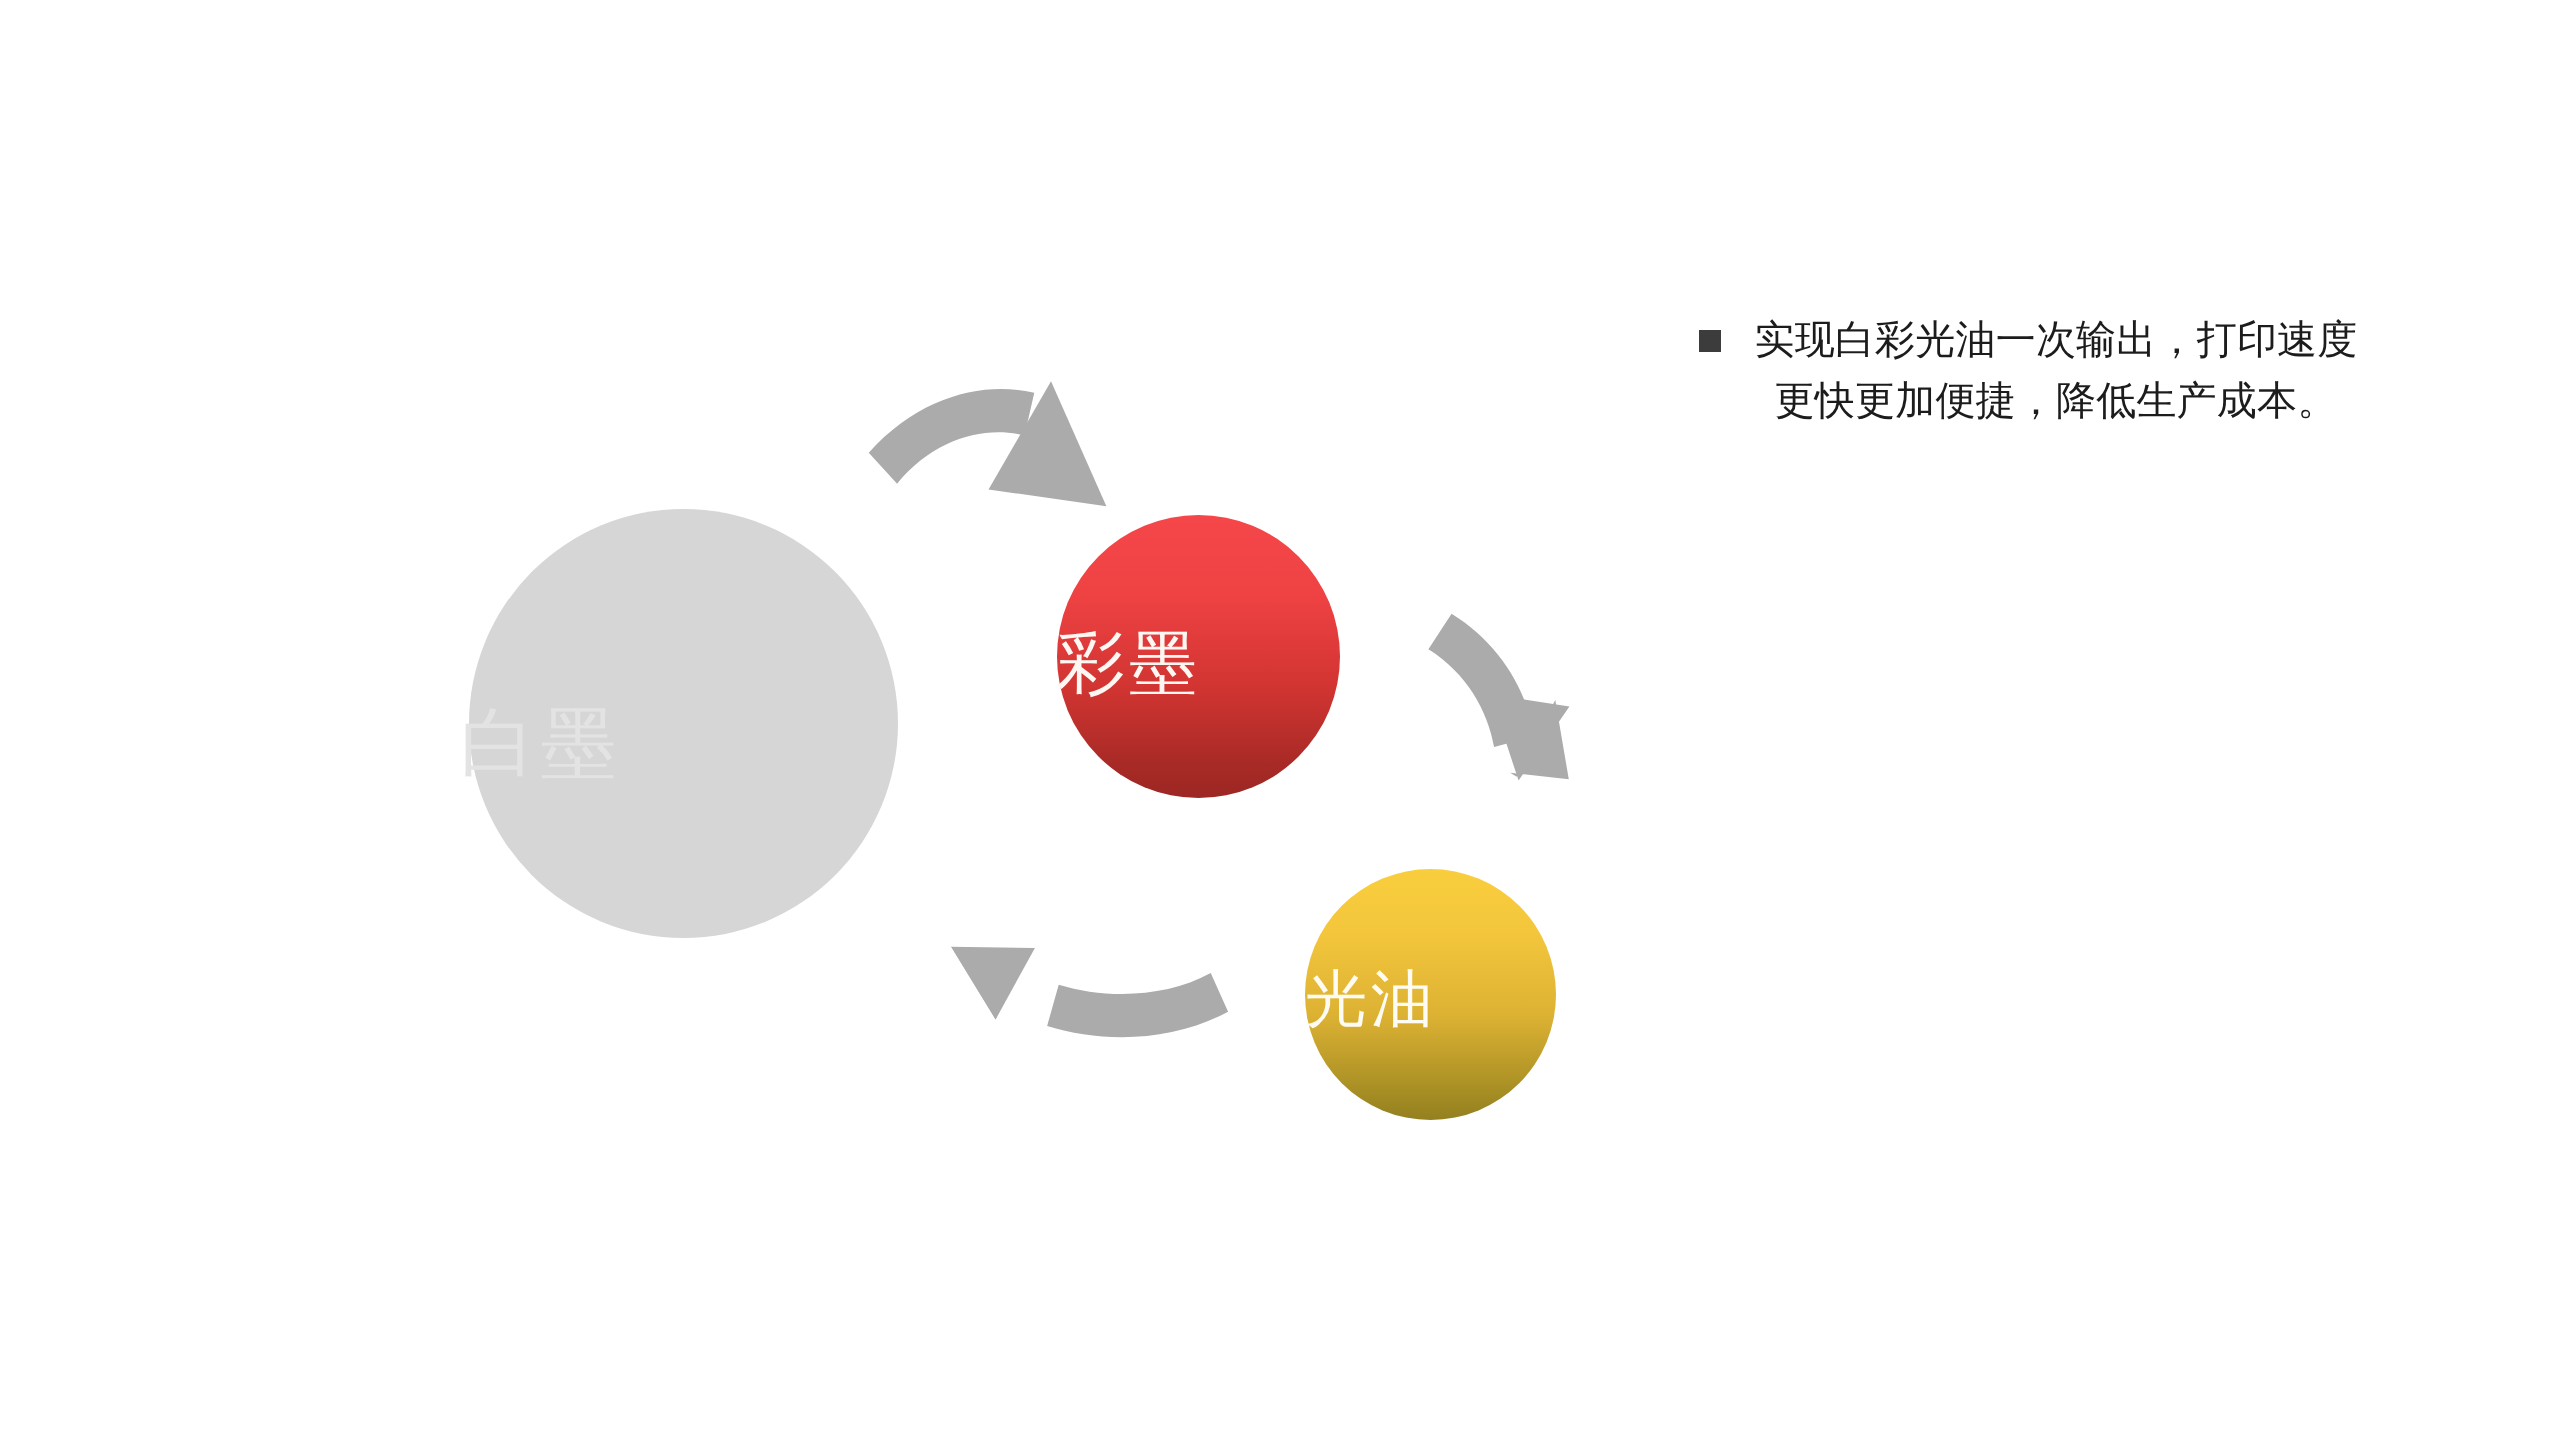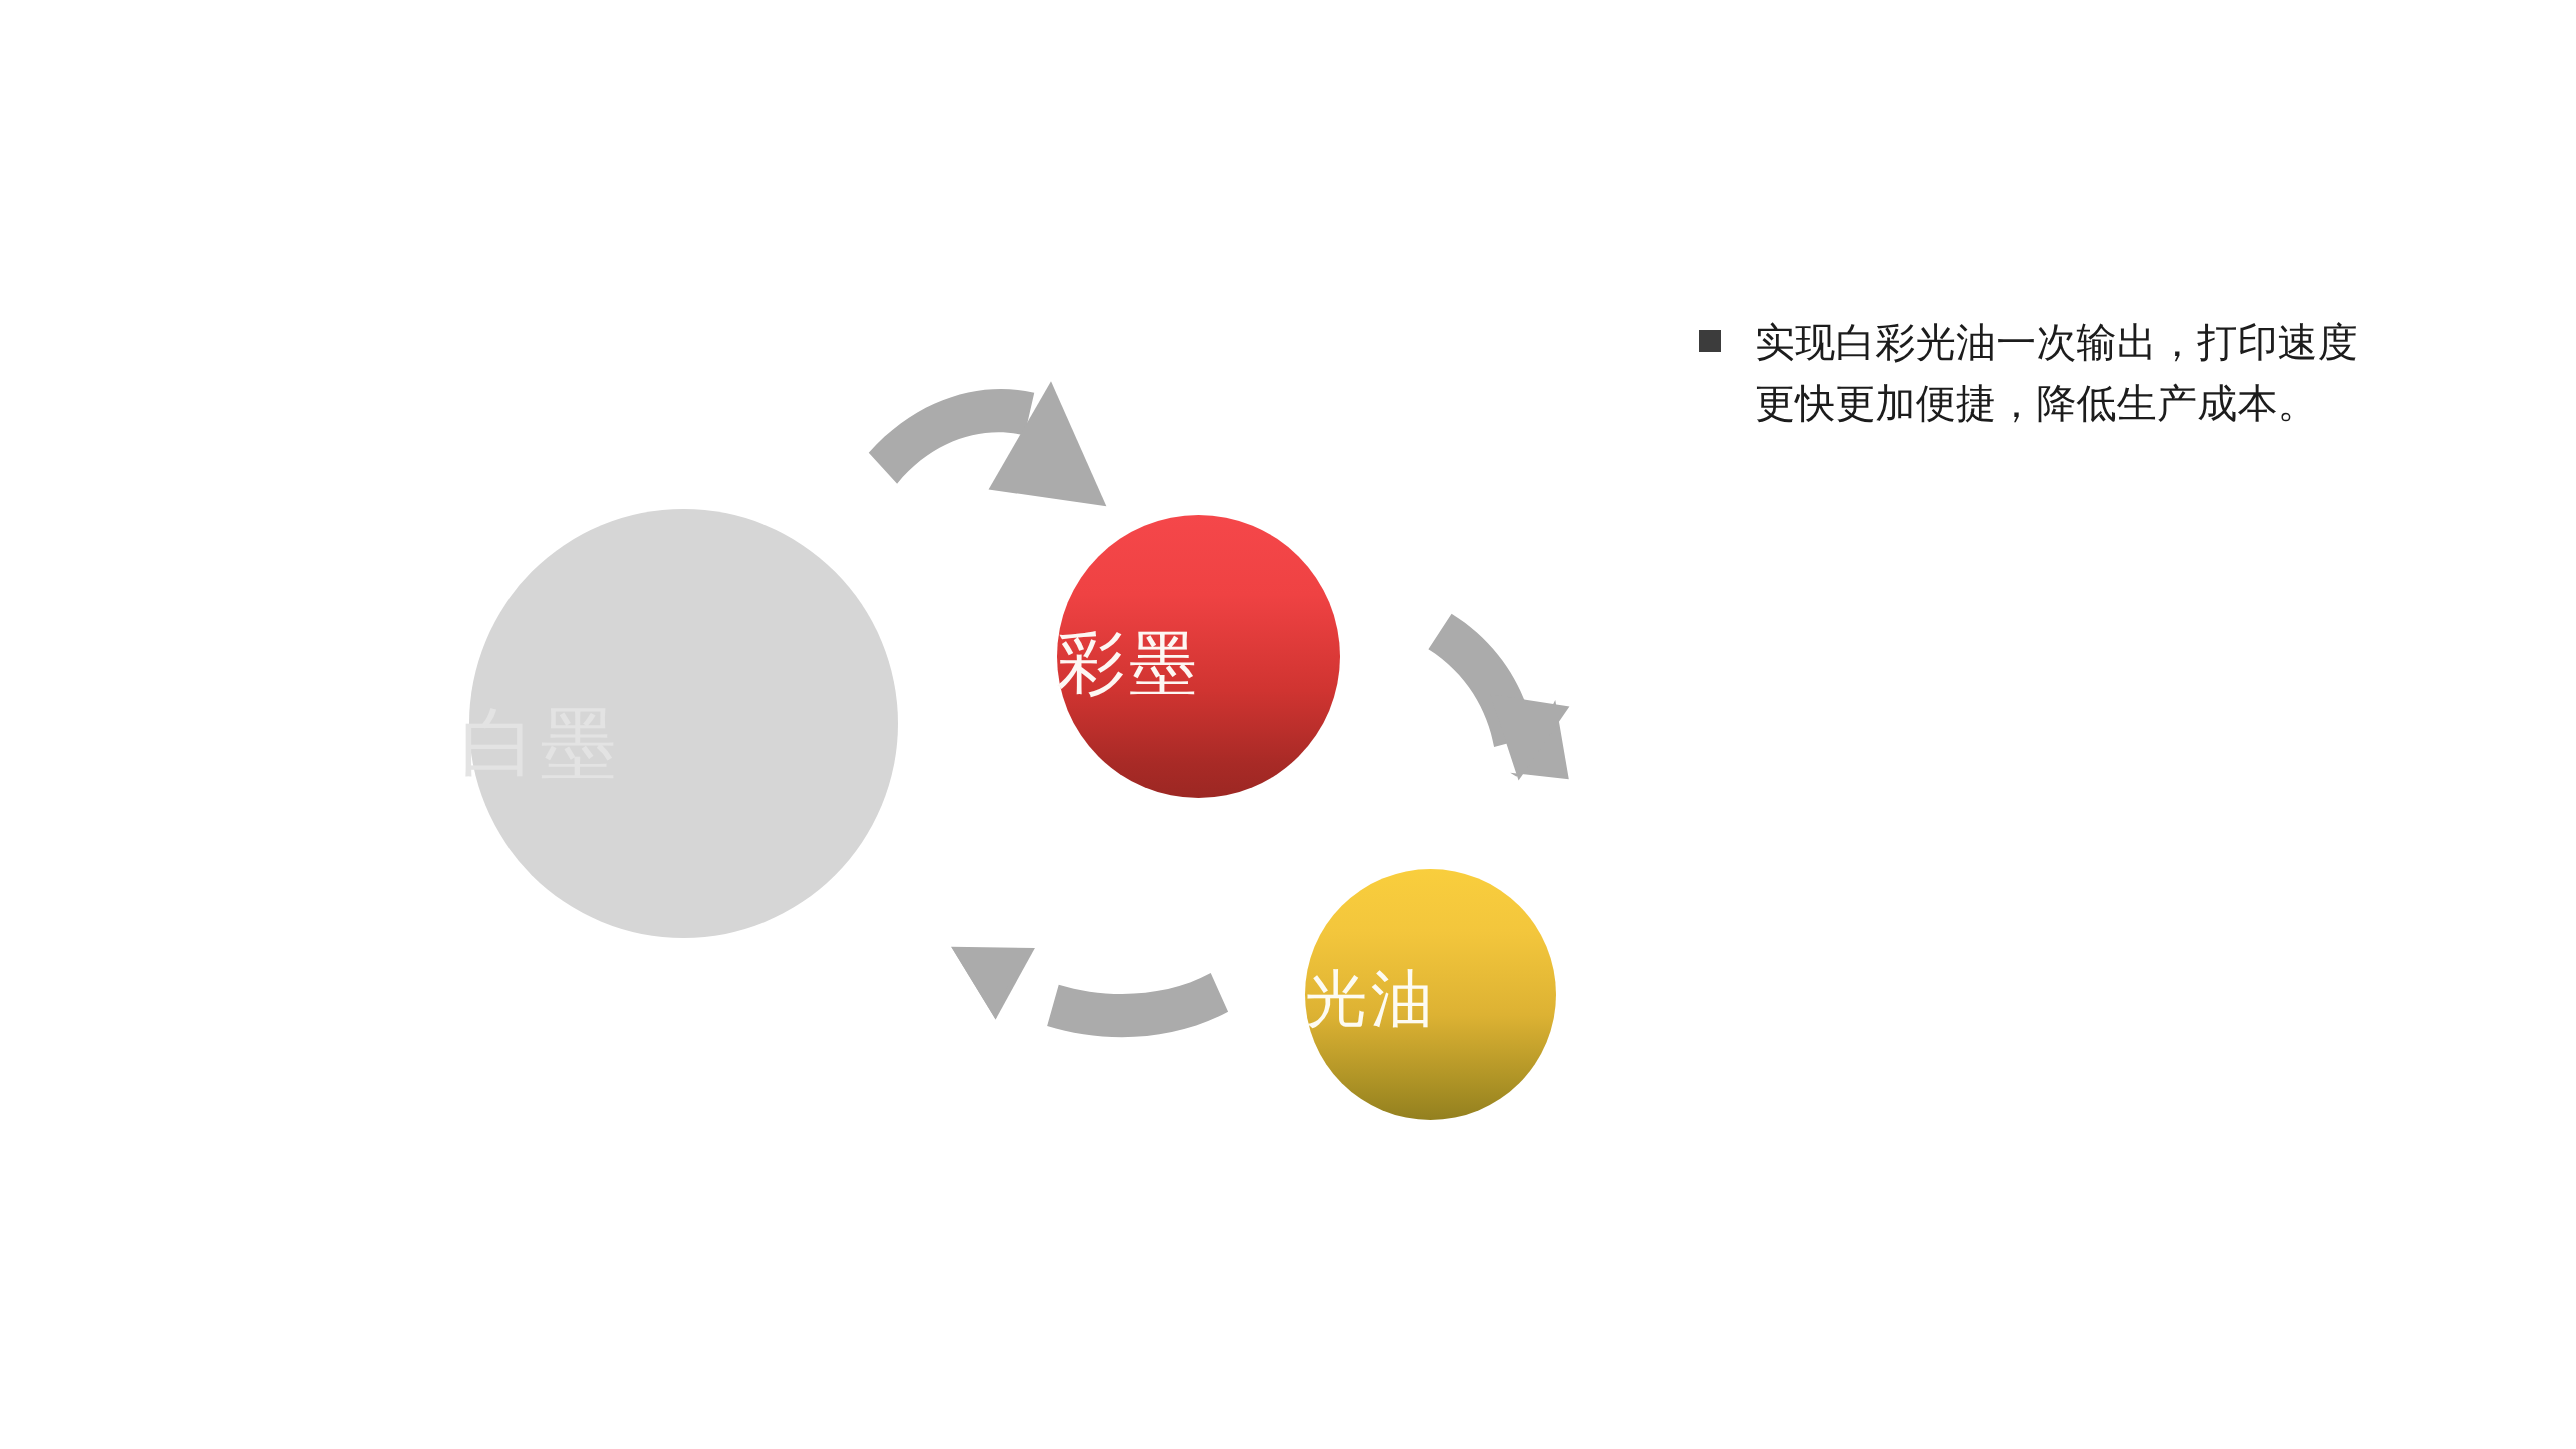--- a/index.html
+++ b/index.html
@@ -130,27 +130,28 @@
     margin-left: 63px;
   }
   #body-bullet {
     width: 22px;
     height: 22px;
     background: #3c3c3c;
     flex: 0 0 auto;
     margin-top: 16.7px;
   }
   #body-text {
-    font-family: Liberation Serif, serif;
+    font-family: Liberation Mono, monospace;
     font-size: 40px;
     color: #1c1c1c;
     line-height: 1.52;
-    margin-left: 34px;
+    margin-left: 26px;
     width: 618px;
     letter-spacing: 0.005em;
+    text-align: center;
   }
 </style>
 </head>
 <body>
 
 <div id="slide">
 
   <div id="diagram">
 
     <svg id="arrows-svg" viewBox="0 0 2500 2250" xmlns="http://www.w3.org/2000/svg">

